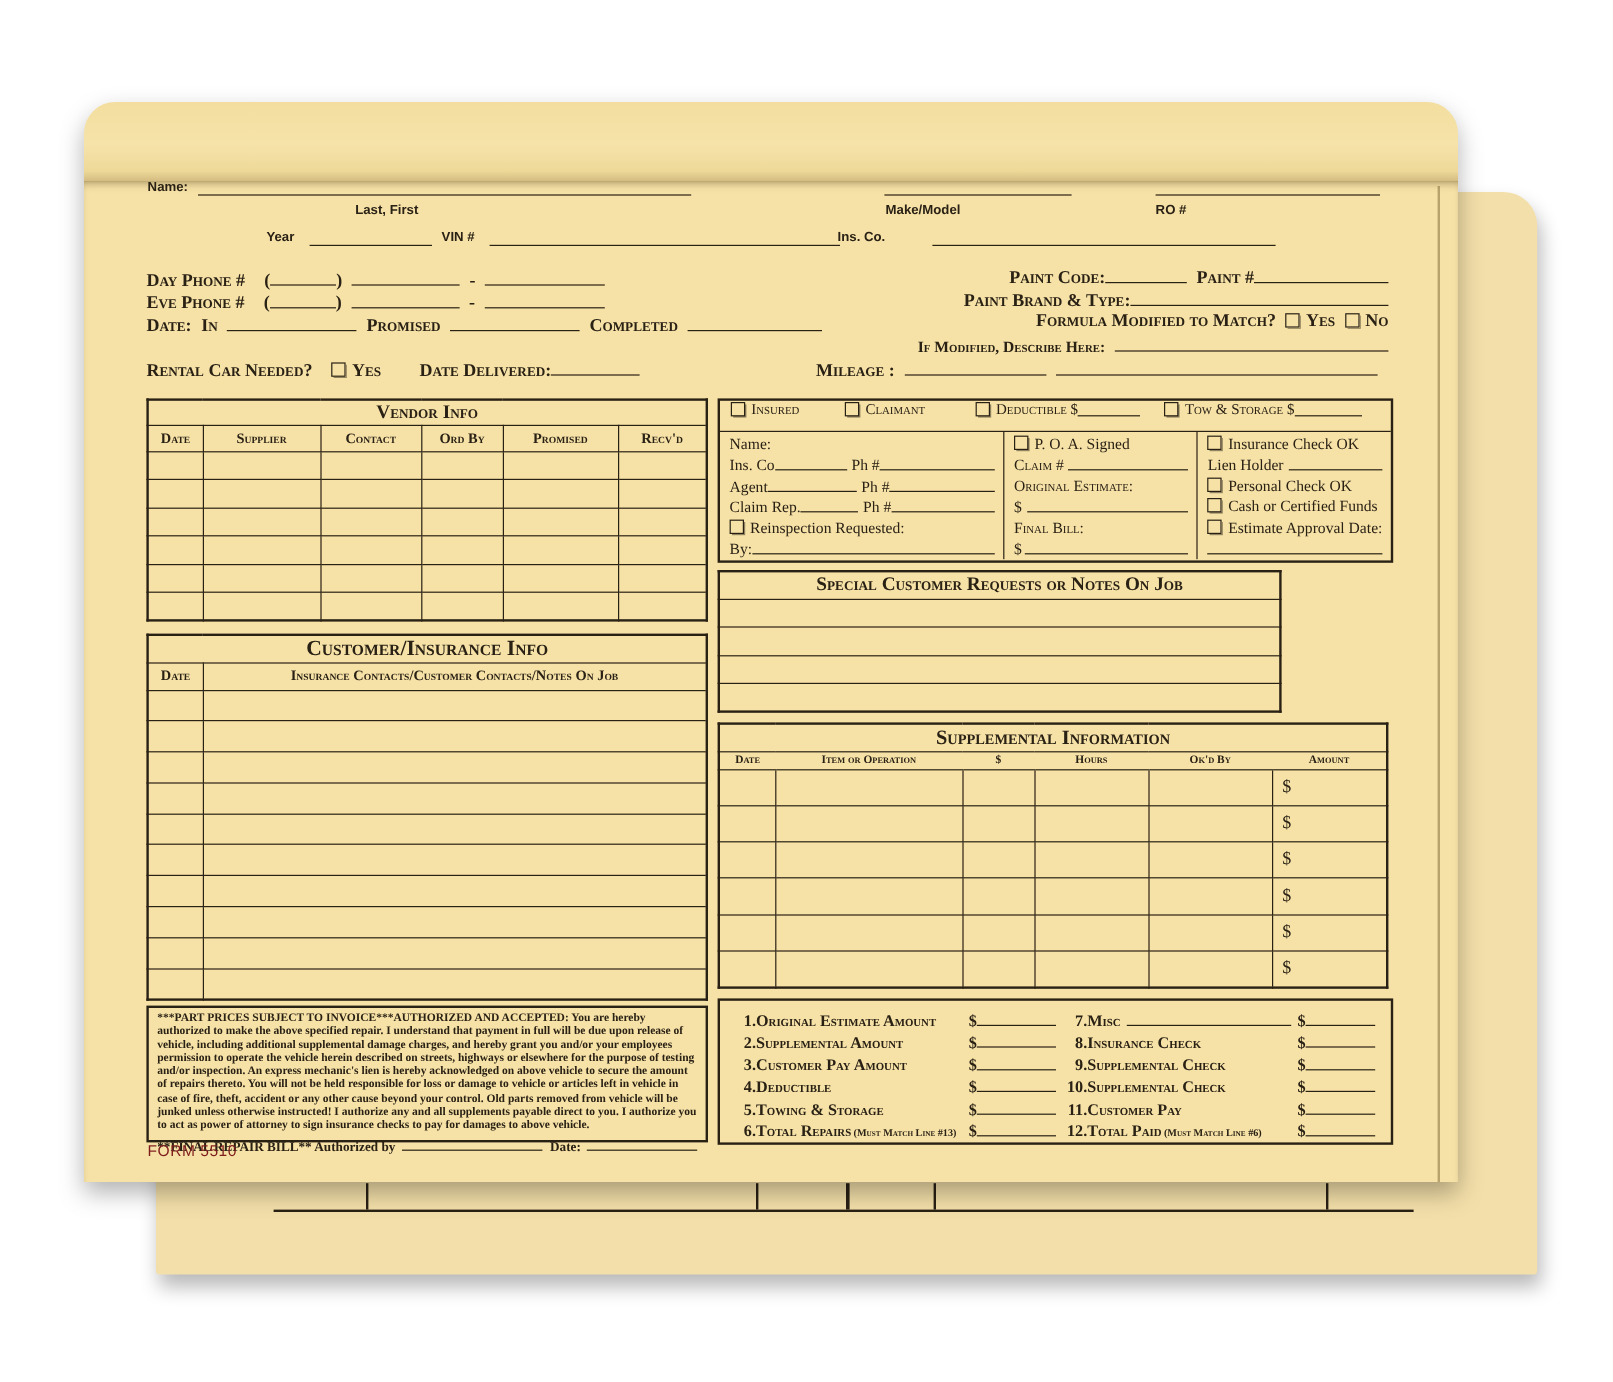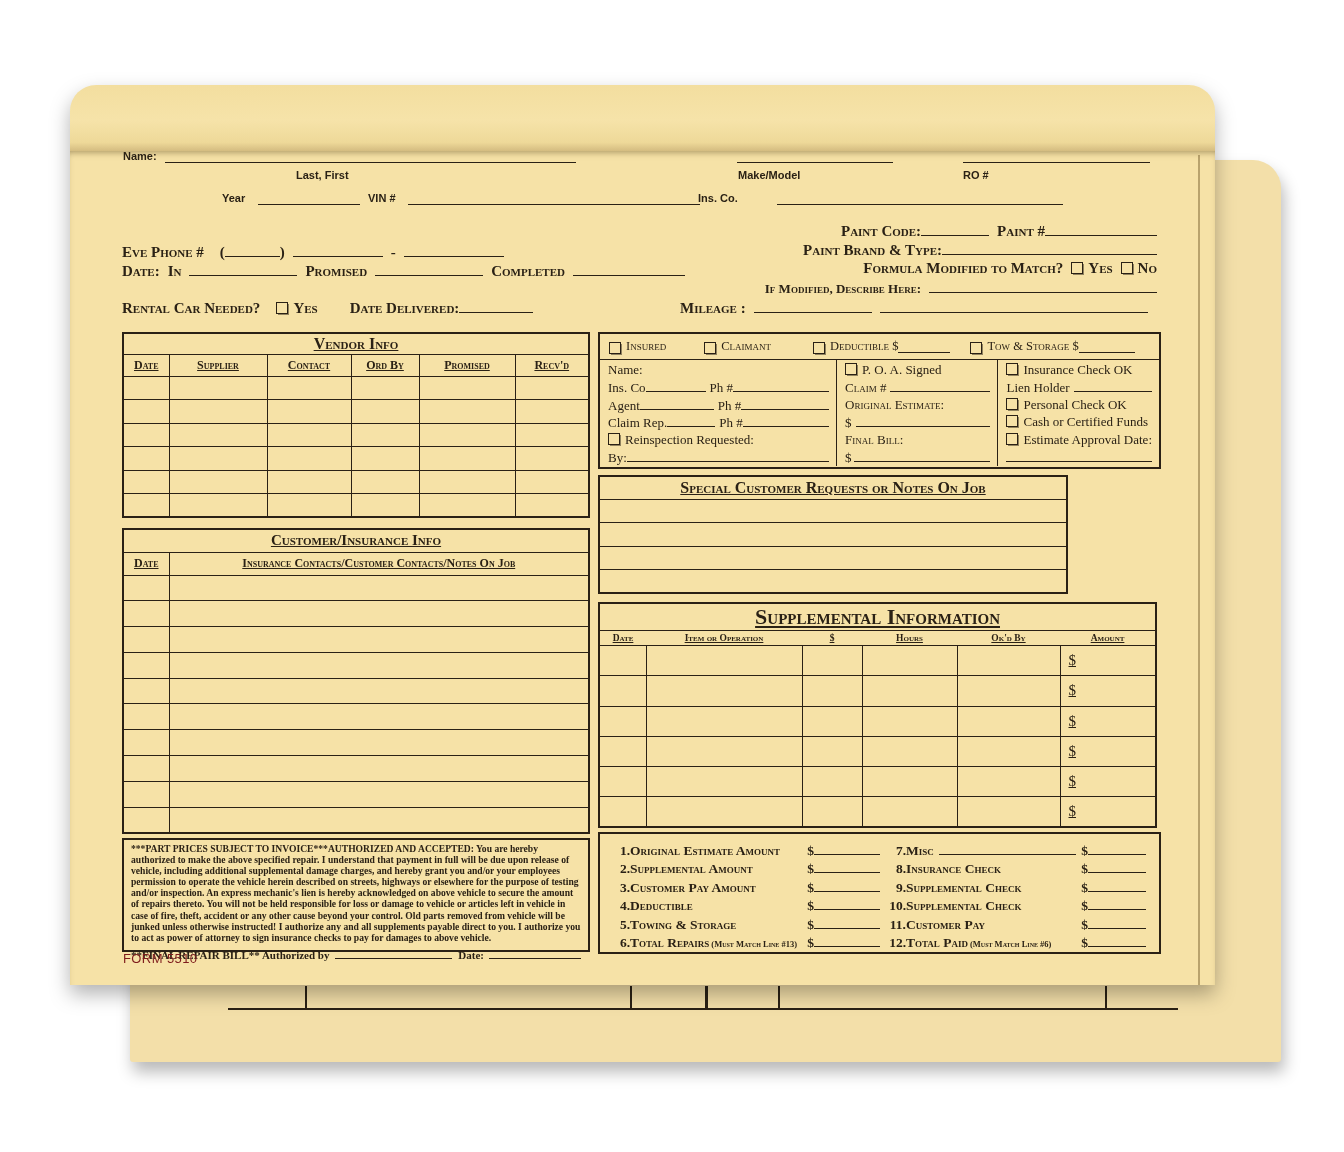--- a/index.html
+++ b/index.html
@@ -25,27 +25,27 @@
   .scb{font-variant:small-caps;font-weight:bold;font-size:15px;}
   .u{display:inline-block;border-bottom:1.6px solid #2a2115;height:13px;vertical-align:baseline;}
   .uline{position:absolute;border-bottom:1.6px solid #2a2115;height:0;}
   .cb{display:inline-block;width:10px;height:10px;border:1.7px solid #2a2115;
       box-shadow:1.5px 1.5px 0 -0.5px rgba(42,33,21,.5);position:relative;top:1px;margin-right:5px;
       background:transparent;}
   .gap8{display:inline-block;width:8px;}
   .gap16{display:inline-block;width:16px;}
   
   table{border-collapse:collapse;table-layout:fixed;}
-  table.frm{border:2.2px solid #2a2115;text-decoration:underline;}
+  table.frm{border:2.2px solid #2a2115;}
   table.frm td,table.frm th{border:1.5px solid #2a2115;padding:0;}
   .ttl{font-variant:small-caps;font-weight:bold;text-align:center;}
   th.colh{font-variant:small-caps;font-weight:bold;font-size:12px;text-align:center;}
   
   .insbox{position:absolute;border:2.2px solid #2a2115;background:transparent;}
-  .ins-top{display:flex;align-items:center;height:25px;border-bottom:1.5px solid #2a2115;
+  .ins-top{display:flex;align-items:flex-start;height:25px;border-bottom:1.5px solid #2a2115;
       padding:0 9px;font-variant:small-caps;font-size:12.5px;}
   .ins-cols{display:flex;height:106px;}
   .ins-cols .col{padding:2px 7px 2px 8px;font-size:13px;}
   .c1{width:231px;border-right:1.5px solid #2a2115;}
   .c2{width:152px;border-right:1.5px solid #2a2115;}
   .c3{flex:1;}
   .irow{height:17.4px;display:flex;align-items:baseline;white-space:nowrap;}
   .scl{font-variant:small-caps;}
   .uf{display:inline-block;border-bottom:1.4px solid #2a2115;height:12px;}
   
@@ -93,20 +93,23 @@
     <div class="uline" style="left:893px;top:77px;width:187px"></div>
     <span class="r lblsans" style="left:893px;top:82px">RO #</span>
 
     <span class="r lblsans" style="left:152px;top:105px">Year</span>
     <div class="uline" style="left:188px;top:119px;width:102px"></div>
     <span class="r lblsans" style="left:298px;top:105px">VIN #</span>
     <div class="uline" style="left:338px;top:119px;width:292px"></div>
     <span class="r lblsans" style="left:628px;top:105px">Ins. Co.</span>
     <div class="uline" style="left:707px;top:119px;width:286px"></div>
 
+    <div class="r scb" style="left:52px;top:139px">
+      <span>Day Phone #</span><span class="gap16"></span><span>(</span><span class="u" style="width:55px"></span><span>)</span><span class="gap8"></span><span class="u" style="width:90px"></span><span class="gap8"></span><span>-</span><span class="gap8"></span><span class="u" style="width:100px"></span>
+    </div>
     <div class="r scb" style="left:52px;top:158px">
       <span>Eve Phone #</span><span class="gap16"></span><span>(</span><span class="u" style="width:55px"></span><span>)</span><span class="gap8"></span><span class="u" style="width:90px"></span><span class="gap8"></span><span>-</span><span class="gap8"></span><span class="u" style="width:100px"></span>
     </div>
     <div class="r scb" style="left:52px;top:177px">
       <span>Date:</span><span class="gap8"></span><span>In</span><span class="gap8"></span><span class="u" style="width:108px"></span><span class="gap8"></span><span>Promised</span><span class="gap8"></span><span class="u" style="width:108px"></span><span class="gap8"></span><span>Completed</span><span class="gap8"></span><span class="u" style="width:112px"></span>
     </div>
 
     <div class="r scb" style="right:58px;top:137px;text-align:right">
       <span>Paint Code:</span><span class="u" style="width:68px"></span><span class="gap8"></span><span>Paint #</span><span class="u" style="width:112px"></span>
     </div>
@@ -201,21 +204,21 @@
         </tbody>
     </table>
 
     <table class="frm" style="position:absolute;left:52px;top:443px;width:466px">
       <colgroup>
           <col style="width:46px">
           <col style="width:420px">
         </colgroup>
       <tbody>
           <tr style="height:23px">
-        <td colspan="2" class="ttl" style="font-size:15px">Customer/Insurance Info</td>
+        <td colspan="2" class="ttl" style="font-size:18px">Customer/Insurance Info</td>
       </tr>
       <tr style="height:23px">
         <th class="colh">Date</th>
         <th class="colh">Insurance Contacts/Customer Contacts/Notes On Job</th>
       </tr>
       </tbody>
         <tbody>
           <tr style="height: 25.8px;">
             <td></td>
             <td></td>
@@ -394,21 +397,21 @@
       <colgroup>
           <col style="width:47px">
           <col style="width:156px">
           <col style="width:60px">
           <col style="width:95px">
           <col style="width:103px">
           <col style="width:96px">
         </colgroup>
       <tbody>
           <tr style="height:23px">
-        <td colspan="6" class="ttl" style="font-size:22px">Supplemental Information</td>
+        <td colspan="6" class="ttl" style="font-size:17px">Supplemental Information</td>
       </tr>
       <tr style="height:15px" class="sup-h">
         <th class="colh">Date</th>
         <th class="colh">Item or Operation</th>
         <th class="colh">$</th>
         <th class="colh">Hours</th>
         <th class="colh">Ok'd By</th>
         <th class="colh">Amount</th>
       </tr>
       </tbody>

